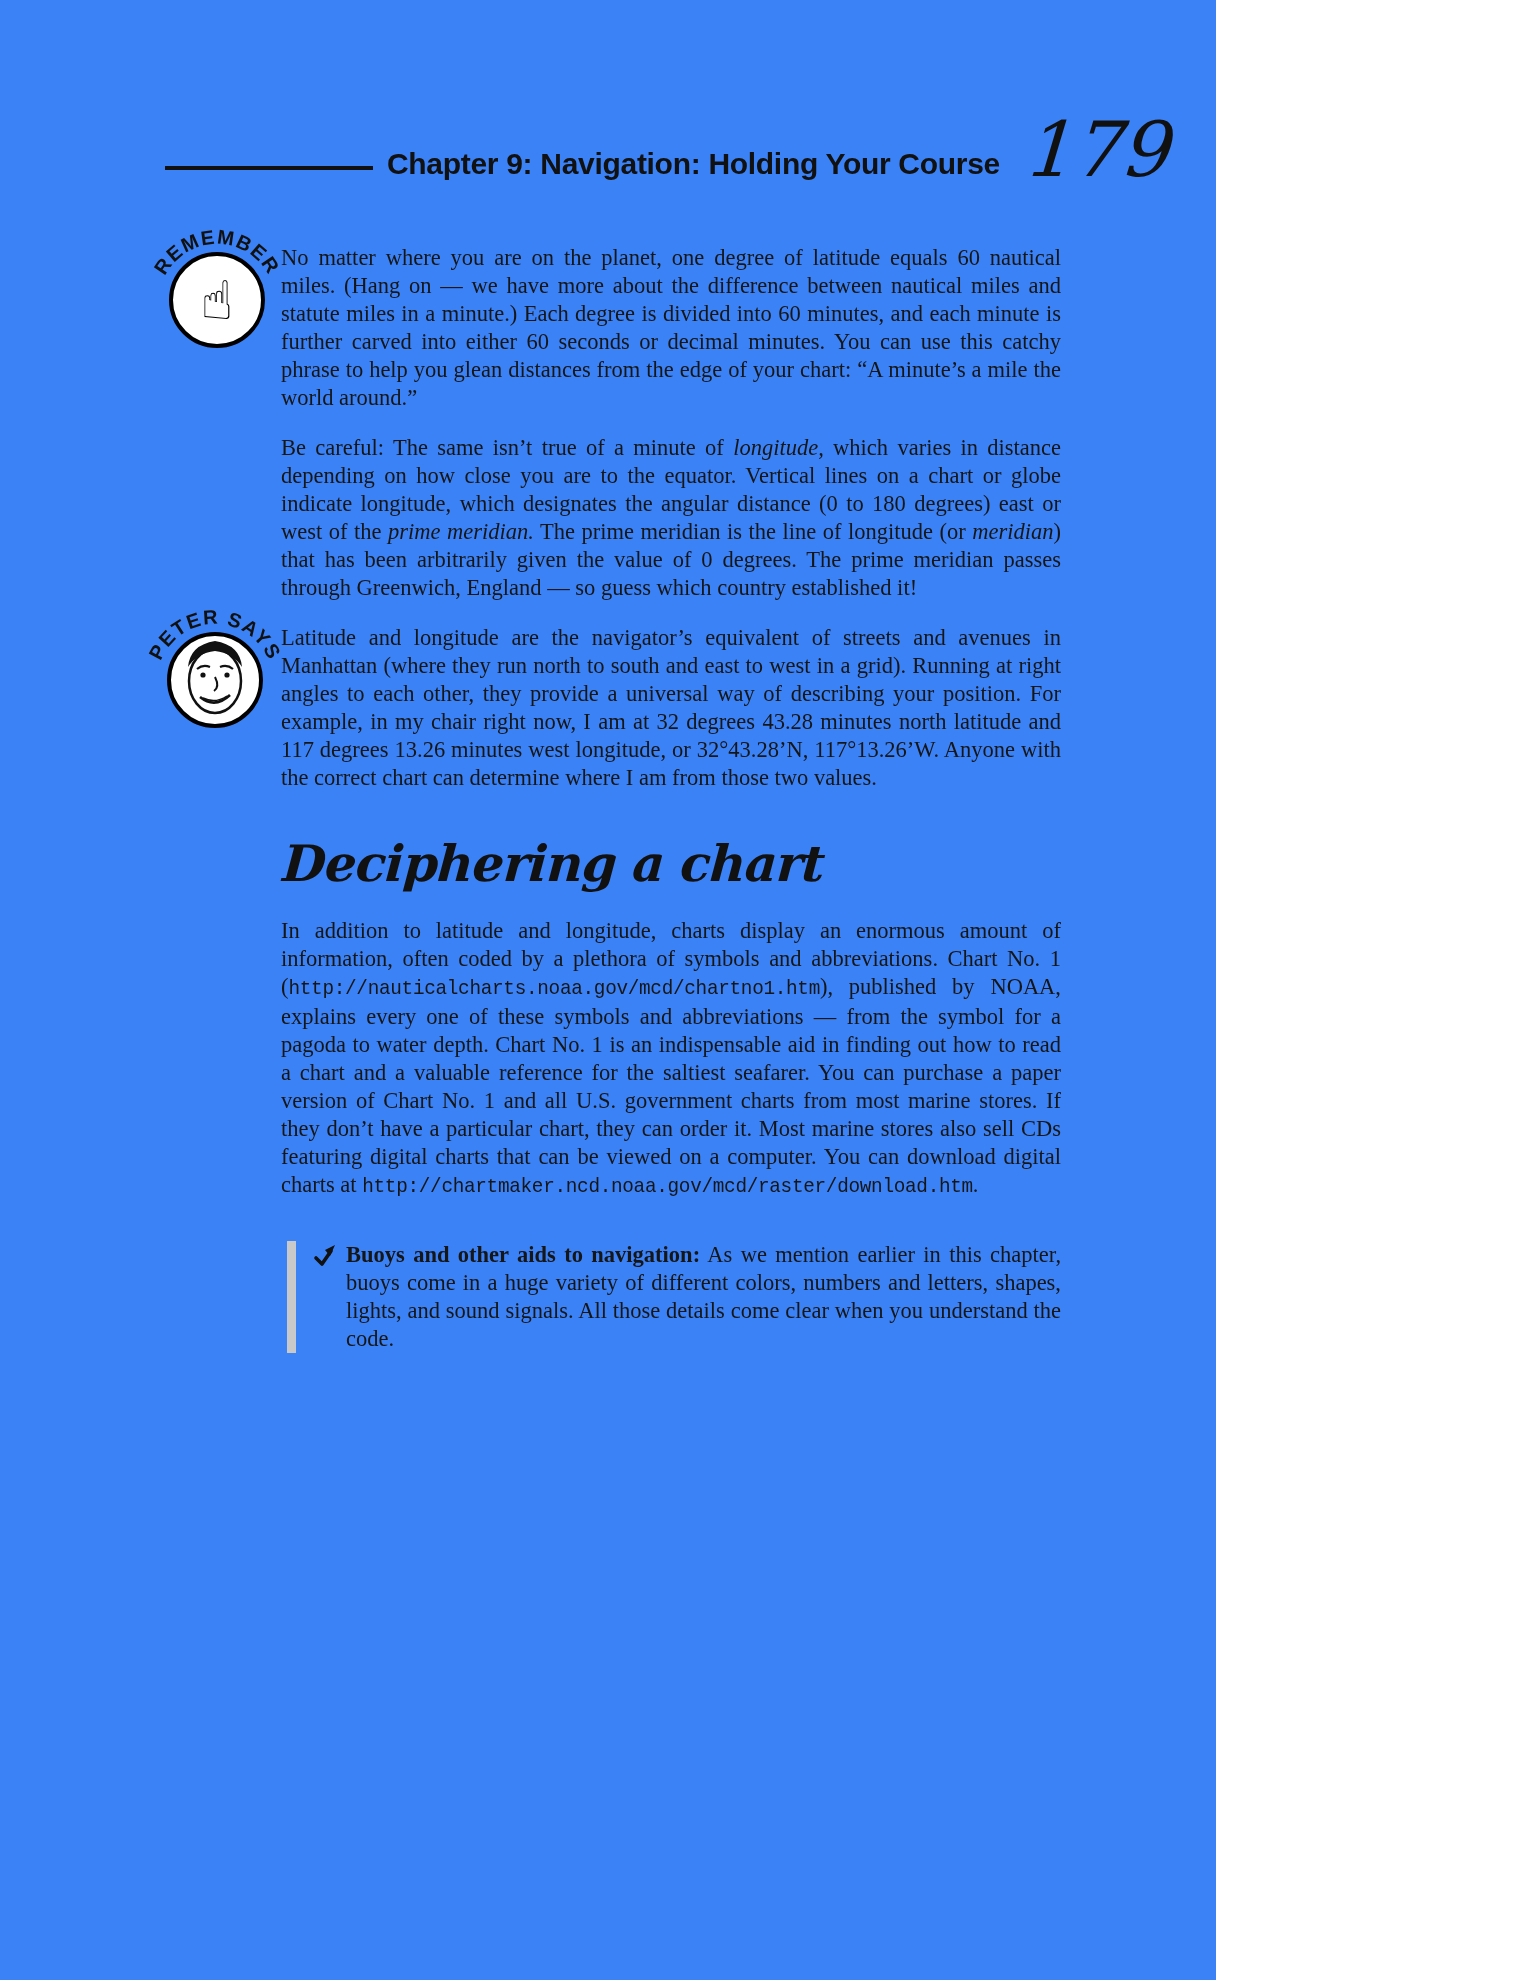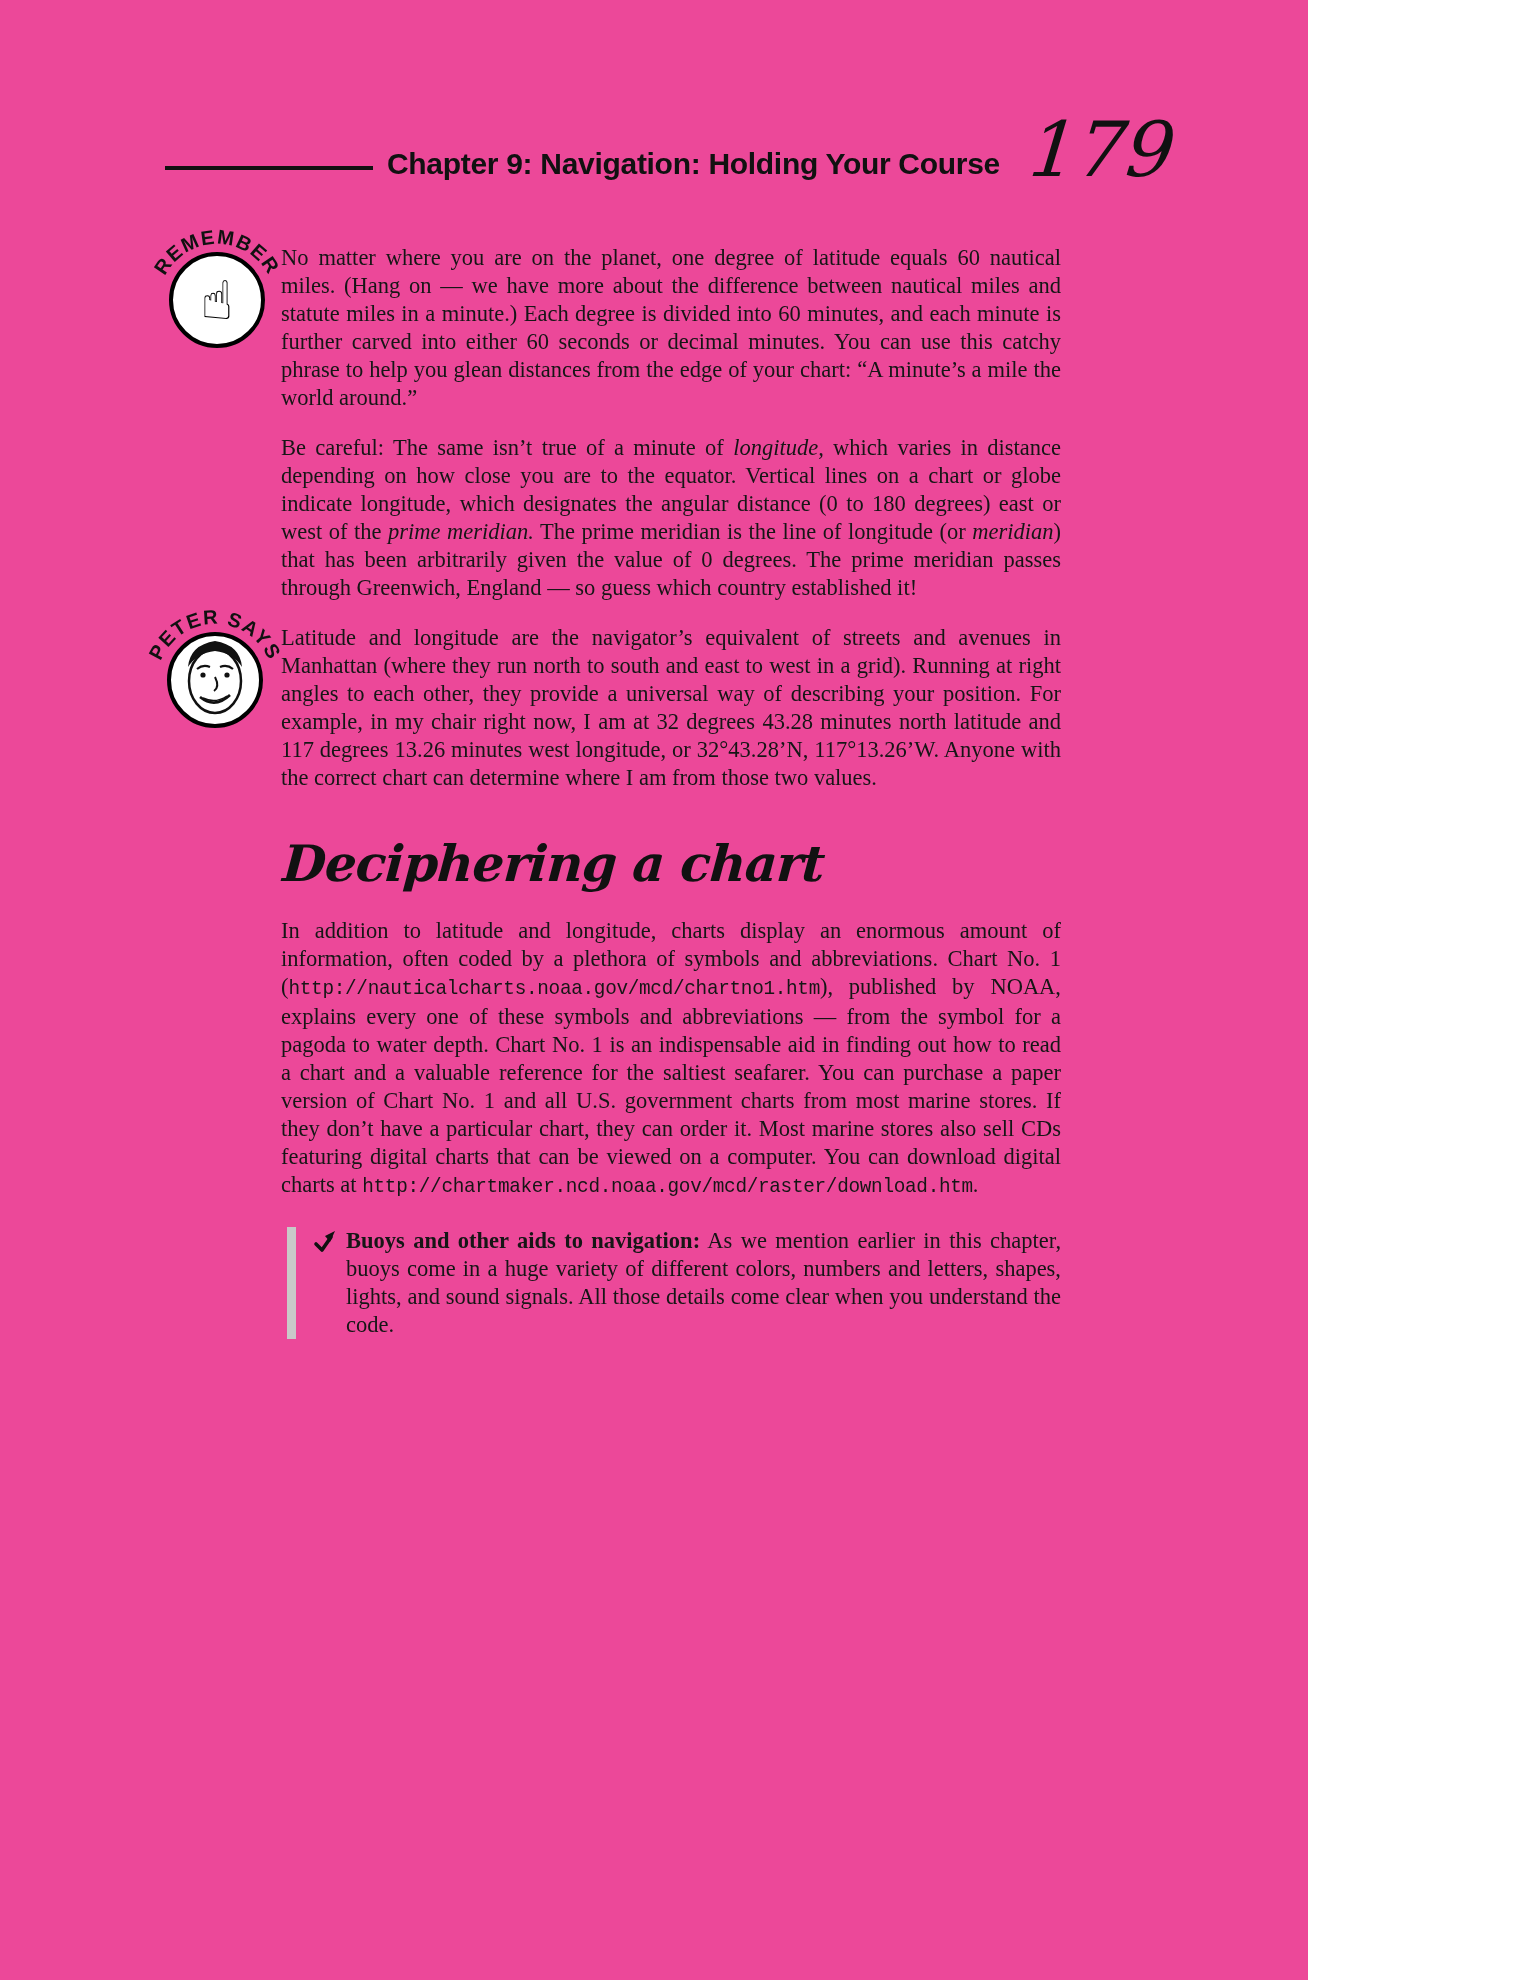--- a/index.html
+++ b/index.html
@@ -1,23 +1,23 @@
 <!DOCTYPE html>
 <html><head>
 <meta charset="utf-8">
 <style>
   * { margin: 0; padding: 0; box-sizing: border-box; }
   html, body { background: #ffffff; }
   body { font-family: "Liberation Serif", "DejaVu Serif", serif; color: #161616; }
 
   .page {
     position: relative;
-    width: 1308px;
+    width: 1216px;
     height: 1980px;
-    background: #ec4899;
+    background: #3b82f6;
     overflow: hidden;
   }
 
   
   .page-header {
     position: absolute;
     left: 165px;
     top: 118px;
     width: 1010px;
     display: flex;
@@ -93,21 +93,21 @@
     margin-top: 44px;
     margin-bottom: 26px;
     transform: skewX(-4deg);
     transform-origin: left bottom;
     color: #111;
     text-align: left;
   }
 
   
   .bullet-list {
-    margin-top: 26px;
+    margin-top: 40px;
     margin-left: 6px;
     border-left: 9px solid #c9c9c9;
     padding-left: 17px;
   }
   .bullet-item {
     display: flex;
     align-items: flex-start;
   }
   .bullet-glyph {
     flex: 0 0 auto;

